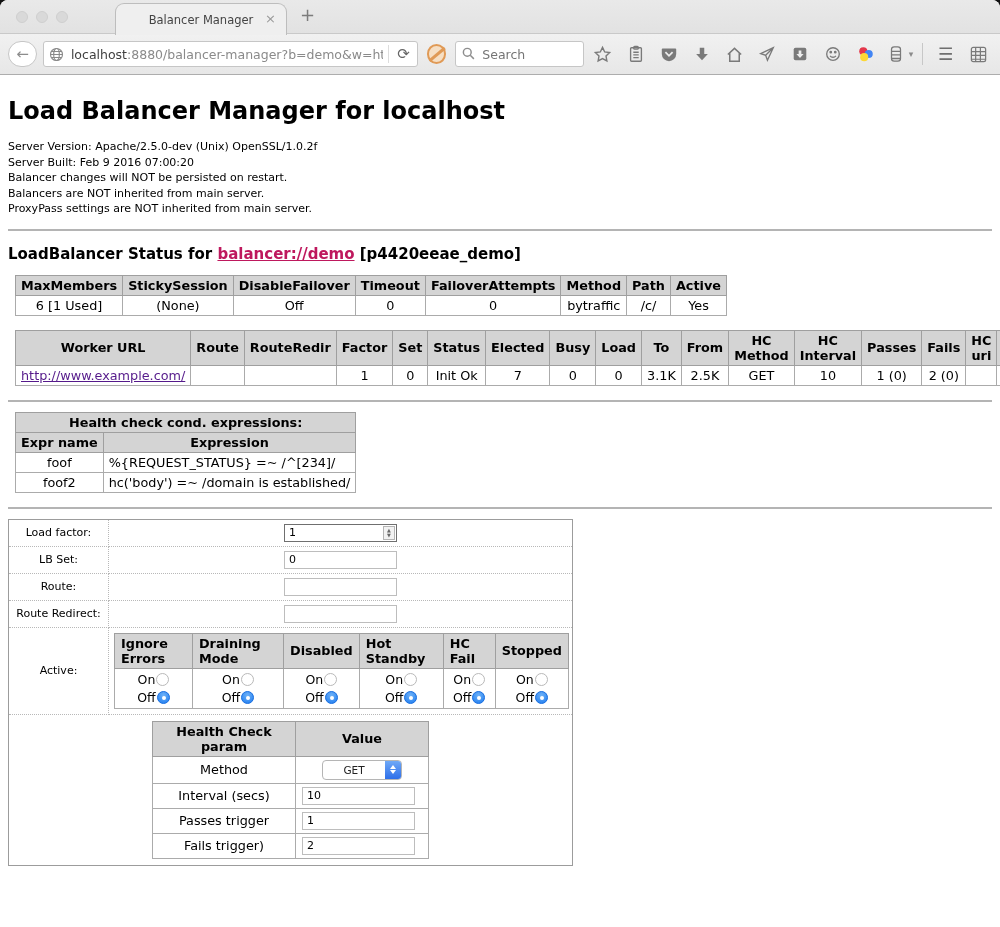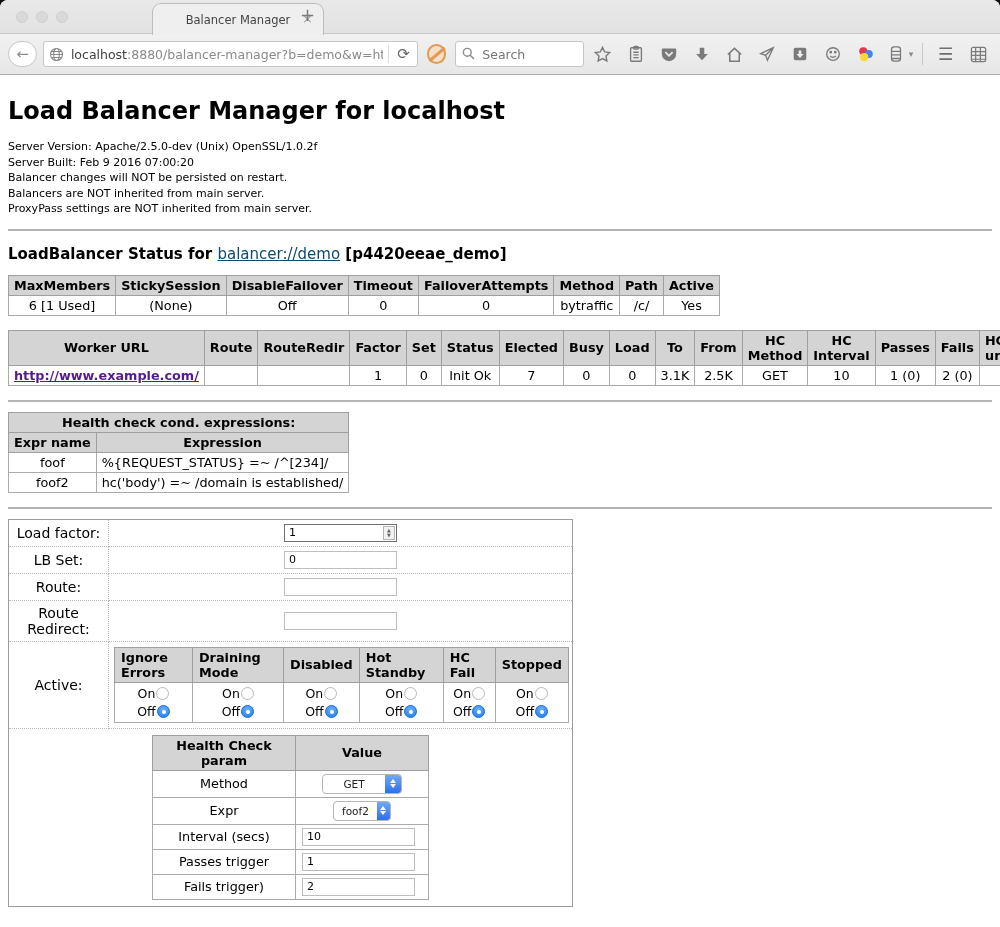--- a/index.html
+++ b/index.html
@@ -10,21 +10,21 @@
             overflow:hidden; position:relative; }
 
   
   .tabstrip { height:34px; background:linear-gradient(#e9e9e9,#e2e2e2); position:relative;
               border-bottom:1px solid #c9c9c9; }
   .lights { position:absolute; left:16px; top:11px; display:flex; gap:8px; }
   .light { width:12px; height:12px; border-radius:50%; background:#d9d9d9; border:1px solid #cfcfcf; }
   .tab { position:absolute; left:115px; top:3px; width:172px; height:32px;
          background:#efefef; border:1px solid #bdbdbd; border-bottom:none;
          border-radius:9px 9px 0 0; display:flex; align-items:center; justify-content:center;
-         font-size:11.5px; color:#444;margin-left:37px; }
+         font-size:11.5px; color:#444; }
   .tab-close { position:absolute; right:10px; top:7px; color:#9a9a9a; font-size:13px; cursor:default; }
   .newtab { position:absolute; left:300px; top:4px; font-size:18px; color:#7c7c7c; }
 
   
   .toolbar { height:41px; background:linear-gradient(#f1f1f1,#e7e7e7);
              border-bottom:1px solid #adadad; display:flex; align-items:center; padding:0 8px; gap:6px; }
   .tb-btn { color:#7b7b7b; display:flex; align-items:center; justify-content:center; }
   .back-btn { width:30px; height:26px; background:#fff; border:1px solid #c6c6c6;
               border-radius:14px; color:#8c8c8c; font-size:15px; }
   .urlbar { width:390px; height:26px; background:#fff; border:1px solid #c6c6c6; border-radius:3px;
@@ -46,33 +46,33 @@
   .caret { font-size:9px; color:#8b8b8b; margin-left:-4px; }
   .tb-div { width:1px; height:22px; background:#c7c7c7; margin:0 3px; }
   .hamburger { font-size:17px; color:#6f6f6f; }
 
   
   .content { padding:0 8px; color:#000; }
   h1.pagetitle { font-size:24px; margin:22px 0 14px; letter-spacing:0; }
   .info { font-size:11px; line-height:15.6px; }
   hr.rule { border:0; border-top:2px solid #b4b4b4; margin:12px 0 10px; }
   h3.section { font-size:15px; margin:14px 0 12px; }
-  a.plink { color:#0c4a6e; font-weight:normal; }
-  a.wlink { color:#551a8b; font-weight:bold; font-size:12.8px; }
-
-  table.grid { border-collapse:collapse; font-size:12.8px; margin:0 0 14px; }
+  a.plink { color:#be185d; font-weight:bold; }
+  a.wlink { color:#551a8b; font-weight:normal; font-size:12.8px; }
+
+  table.grid { border-collapse:collapse; font-size:12.8px; margin:0 7px 14px; }
   table.grid th { background:#d4d4d4; border:1px solid #9f9f9f; padding:2px 5px; font-size:12.8px; }
   table.grid td { border:1px solid #ababab; padding:2px 5px; text-align:center; background:#fff; }
   table.worker { width:984px; }
   table.worker td.left, table.expr td.left { text-align:left; }
 
   
   table.form { border-collapse:collapse; width:565px; font-size:12.8px; border:1px solid #9c9c9c; }
   table.form > tbody > tr > td { border:1px dotted #b8b8b8; padding:4px 3px; text-align:center; }
-  table.form td.lbl { width:100px; font-size:14px;margin-top:26px; }
+  table.form td.lbl { width:100px; font-size:11px;margin-top:26px; }
   .tinput { width:113px; height:18px; border:1px solid #bdbdbd; font-size:11px; padding:1px 4px;
             font-family:"DejaVu Sans",sans-serif; }
   .numwrap { position:relative; display:inline-block; }
   .numwrap input { width:113px; height:18px; border:1px solid #6f6f6f; font-size:11px; padding:1px 16px 1px 4px;
                    font-family:"DejaVu Sans",sans-serif; }
   .spin { position:absolute; right:2px; top:2px; width:12px; height:14px; background:#f2f2f2;
           border:1px solid #b5b5b5; display:flex; flex-direction:column; align-items:center;
           justify-content:center; font-size:5px; color:#666; line-height:5px; }
 
   table.status { border-collapse:collapse; margin:1px 0 1px 2px;padding-left:19px; }
@@ -450,32 +450,20 @@
                 <span class="macsel" style="width:80px">
                   <span class="sel-label">GET</span>
                   <span class="stepper">
                           <span class="chev up"></span>
                           <span class="chev down"></span>
                         </span>
                 </span>
               </td>
             </tr>
             <tr>
-              <td class="pcell">Expr</td>
-              <td class="vcell">
-                <span class="macsel" style="width:58px">
-                  <span class="sel-label">foof2</span>
-                  <span class="stepper">
-                          <span class="chev up"></span>
-                          <span class="chev down"></span>
-                        </span>
-                </span>
-              </td>
-            </tr>
-            <tr>
               <td class="pcell">Interval (secs)</td>
               <td class="vcell" style="text-align:left"><input class="tinput" type="text" value="10" style=""></td>
             </tr>
             <tr>
               <td class="pcell">Passes trigger</td>
               <td class="vcell" style="text-align:left"><input class="tinput" type="text" value="1" style=""></td>
             </tr>
             <tr>
               <td class="pcell">Fails trigger)</td>
               <td class="vcell" style="text-align:left"><input class="tinput" type="text" value="2" style=""></td>

